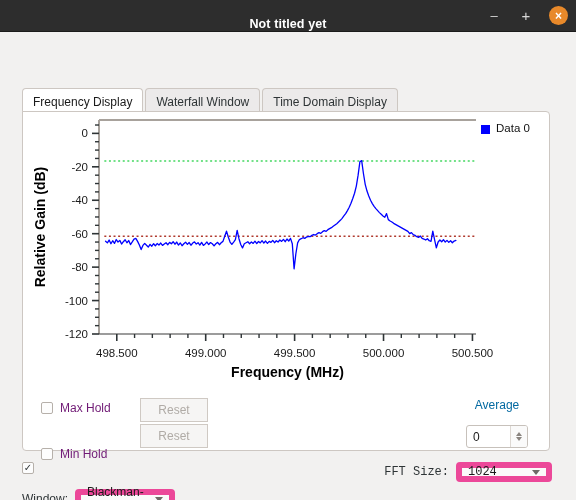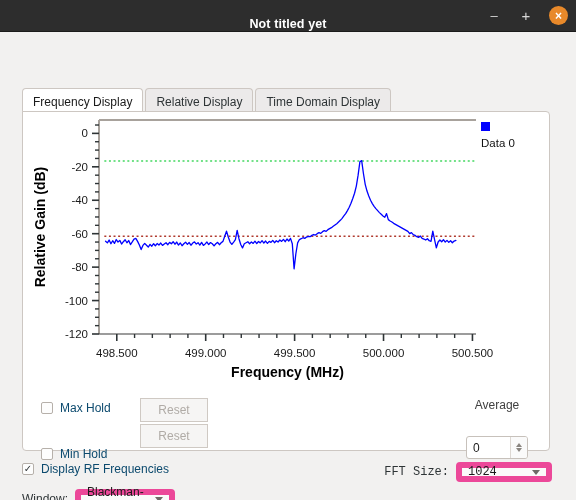--- a/index.html
+++ b/index.html
@@ -41,38 +41,38 @@
   }
   .tab.active{background:#ffffff;color:#1a1a1a;}
   
   .tabpage{
     position:absolute;left:22px;top:79px;width:528px;height:340px;
     background:#ffffff;border:1px solid #cdc7c2;border-radius:0 4px 4px 4px;
     box-sizing:border-box;
   }
   
   .plotwrap{position:absolute;left:0;top:0;width:528px;height:290px;}
-  .legend{position:absolute;left:458px;top:10px;display:flex;align-items:flex-start;gap:6px;flex-direction:column;}
+  .legend{position:absolute;left:458px;top:10px;display:flex;align-items:flex-end;gap:6px;}
   .legend .swatch{width:9px;height:9px;background:#0000ff;display:block;}
   .legend .ltext{font-size:11.5px;color:#111;}
   
   .ctlrow{position:absolute;font-size:12px;}
   .chk{display:inline-flex;align-items:center;gap:7px;cursor:pointer;}
   .box{
     width:12px;height:12px;border:1px solid #b6b0aa;background:#fdfdfd;border-radius:2px;
     display:inline-flex;align-items:center;justify-content:center;
     font-size:10px;line-height:1;color:#2e3436;box-sizing:border-box;
   }
-  .chk .lbl{font-size:12px;color:#0c4a6e;}
+  .chk .lbl{font-size:12px;color:#701a75;}
   .btn{
     border:1px solid #cfc9c3;background:#f6f5f4;border-radius:0;
     padding:4px 0;width:66px;text-align:center;font-size:12px;color:#b0abA6;cursor:default;
   }
   .avgwrap{position:absolute;right:16px;top:6px;width:72px;text-align:center;}
-  .avglbl{font-size:12px;color:#404040;margin-bottom:24px;}
+  .avglbl{font-size:12px;color:#0369a1;margin-bottom:13px;}
   .spin{
     display:flex;align-items:stretch;border:1px solid #c7c1bb;background:#ffffff;
     border-radius:3px;height:21px;overflow:hidden;width:60px;margin:0 auto;
   }
   .spin .val{flex:1;padding:0 0 0 6px;display:flex;align-items:center;font-size:12px;color:#1a1a1a;}
   .spin .arrows{
     width:16px;background:#fafafa;border-left:1px solid #ddd8d3;
     display:flex;flex-direction:column;align-items:center;justify-content:center;gap:1px;
   }
   .arrow{width:0;height:0;border-left:3px solid transparent;border-right:3px solid transparent;}
@@ -102,21 +102,21 @@
     <div class="wbtn min">–</div>
     <div class="wbtn max">+</div>
     <div class="wbtn close">×</div>
   </div>
 </div>
 
 <div class="winbody">
 
   <div class="tabstrip">
     <div class="tab active">Frequency Display</div>
-    <div class="tab">Relative Display</div>
+    <div class="tab">Waterfall Window</div>
     <div class="tab">Time Domain Display</div>
   </div>
 
   <div class="tabpage">
 
     <div class="plotwrap">
       <svg id="chart" width="528" height="290" viewBox="0 0 528 290">
           <rect x="76" y="8" width="377" height="214" fill="#ffffff"></rect>
           <line x1="76" y1="8" x2="453" y2="8" stroke="#a8a29c" stroke-width="2"></line>
           <line x1="76" y1="8" x2="76" y2="222" stroke="#a8a29c" stroke-width="2"></line>
@@ -217,21 +217,20 @@
           <span class="arrow dn"></span>
         </div>
       </div>
     </div>
   </div>
 
   <div class="footer">
     <div class="rowA">
       <span class="chk">
         <span class="box">✓</span>
-        <span class="lbl">Display RF Frequencies</span>
       </span>
     </div>
 
     <div class="fftwrap">
       <span>FFT Size:</span>
       <span class="combo" style="width:96px;">
         <span>1024</span>
         <span class="caret"></span>
       </span>
     </div>

